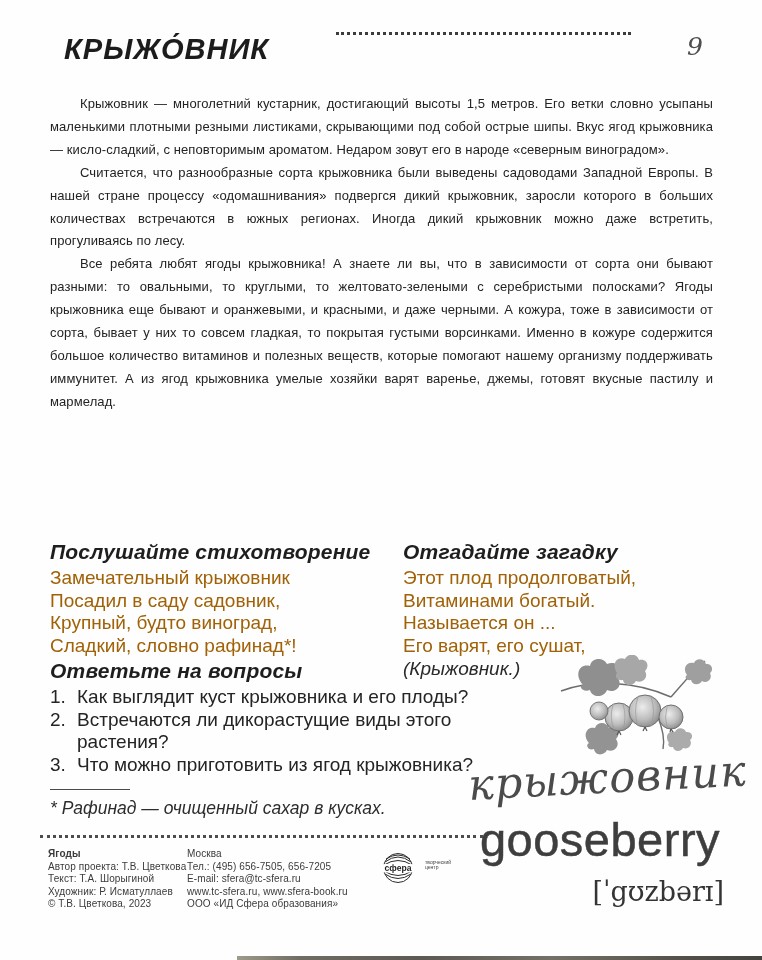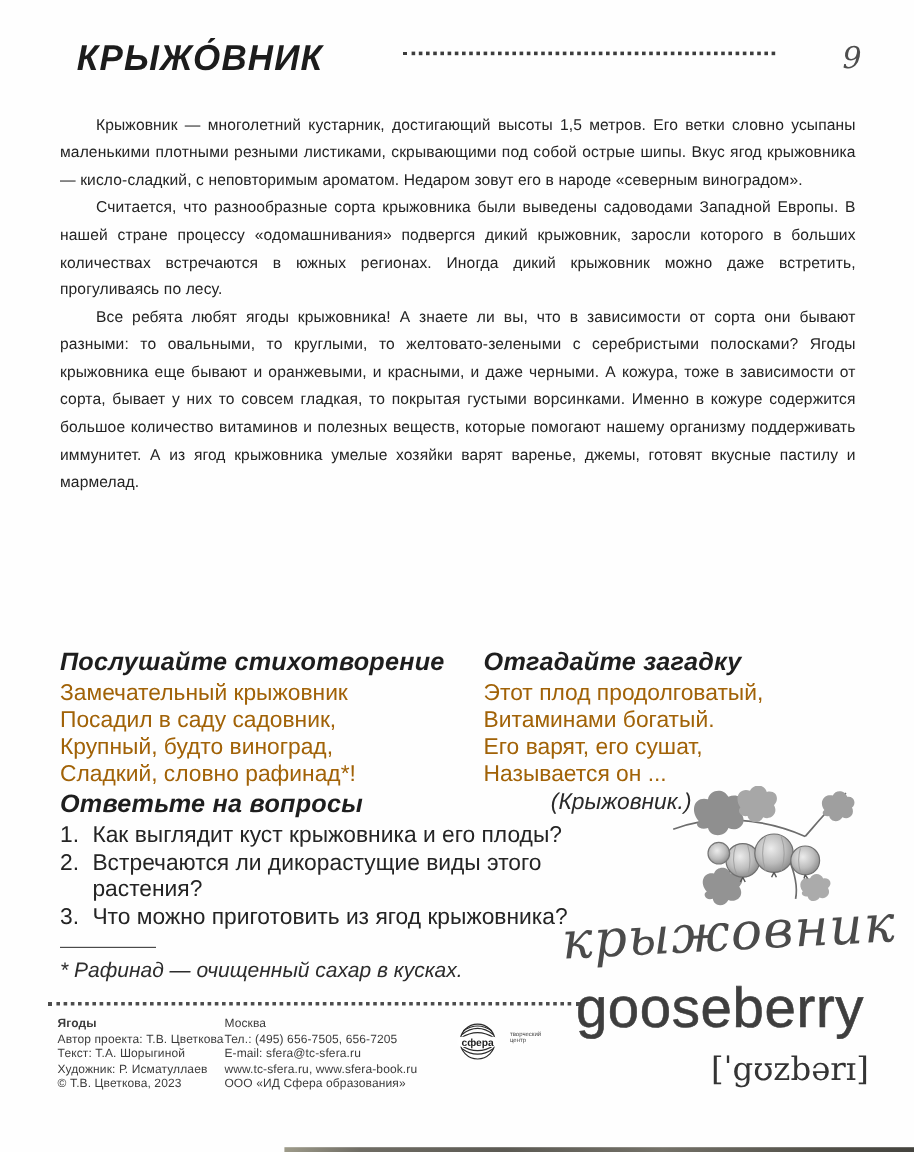--- a/index.html
+++ b/index.html
@@ -3,21 +3,21 @@
 <meta charset="utf-8">
 <style>
   html,body{margin:0;padding:0;background:#ffffff;}
   .page{
     position:relative;width:762px;height:960px;overflow:hidden;
     background:#fefefe;color:#222;
     font-family:"Liberation Sans",sans-serif;
   }
 
   
-  .title-row{position:absolute;top:32px;left:64px;right:44px;display:flex;align-items:center;gap:48px;}
+  .title-row{position:absolute;top:32px;left:64px;right:59px;display:flex;align-items:flex-start;gap:48px;}
   .page-title{
     margin:0;font-size:30px;font-weight:700;font-style:italic;
     letter-spacing:1px;color:#1c1c1c;transform:scaleX(.97);transform-origin:left bottom;
     white-space:nowrap;
   }
   .leader{flex:1;border-bottom:3.4px dotted #3c3c3c;margin:0 8px 9px 12px;height:0;}
   .page-num{font-family:"DejaVu Serif",serif;font-style:italic;font-size:25px;color:#4e4e4e;padding-bottom:1px;}
 
   
   .watermark{
@@ -30,21 +30,21 @@
 
   
   .body-text{position:absolute;top:93px;left:50px;width:663px;font-size:13px;line-height:22.9px;letter-spacing:.1px;color:#232323;}
   .para{margin:0;text-align:justify;text-indent:30px;}
 
   
   .poem{position:absolute;top:540px;left:50px;width:348px;}
   .riddle{position:absolute;top:540px;left:403px;width:320px;}
   .sec-heading{margin:0 0 3px 0;font-size:21px;font-weight:700;font-style:italic;color:#1e1e1e;letter-spacing:.2px;}
   .vline{font-size:19px;line-height:22.6px;color:#a16207;}
-  .riddle-answer{font-size:19px;line-height:23px;font-style:italic;color:#2a2a2a;margin-left:56px;}
+  .riddle-answer{font-size:19px;line-height:23px;font-style:italic;color:#2a2a2a;}
 
   
   .questions{position:absolute;top:659px;left:50px;width:452px;}
   .q-item{display:flex;font-size:19px;line-height:22.6px;color:#242424;}
   .q-num{width:27px;flex:none;}
   .q-text{flex:1;}
 
   
   .footnote-rule{position:absolute;top:789px;left:50px;width:80px;border-top:1.8px solid #4a4a4a;}
   .footnote{position:absolute;top:798px;left:50px;width:420px;font-size:17.5px;font-style:italic;color:#2c2c2c;}
@@ -106,22 +106,22 @@
     <div class="vline">Замечательный крыжовник</div>
     <div class="vline">Посадил в саду садовник,</div>
     <div class="vline">Крупный, будто виноград,</div>
     <div class="vline">Сладкий, словно рафинад*!</div>
   </section>
 
   <section class="riddle">
     <h2 class="sec-heading">Отгадайте загадку</h2>
     <div class="vline">Этот плод продолговатый,</div>
     <div class="vline">Витаминами богатый.</div>
+    <div class="vline">Называется он ...</div>
     <div class="vline">Его варят, его сушат,</div>
-    <div class="vline">Называется он ...</div>
     <div class="riddle-answer">(Крыжовник.)</div>
   </section>
 
   <section class="questions">
     <h2 class="sec-heading">Ответьте на вопросы</h2>
     <div class="q-item">
       <span class="q-num">1.</span>
       <span class="q-text">Как выглядит куст крыжовника и его плоды?</span>
     </div>
     <div class="q-item">

